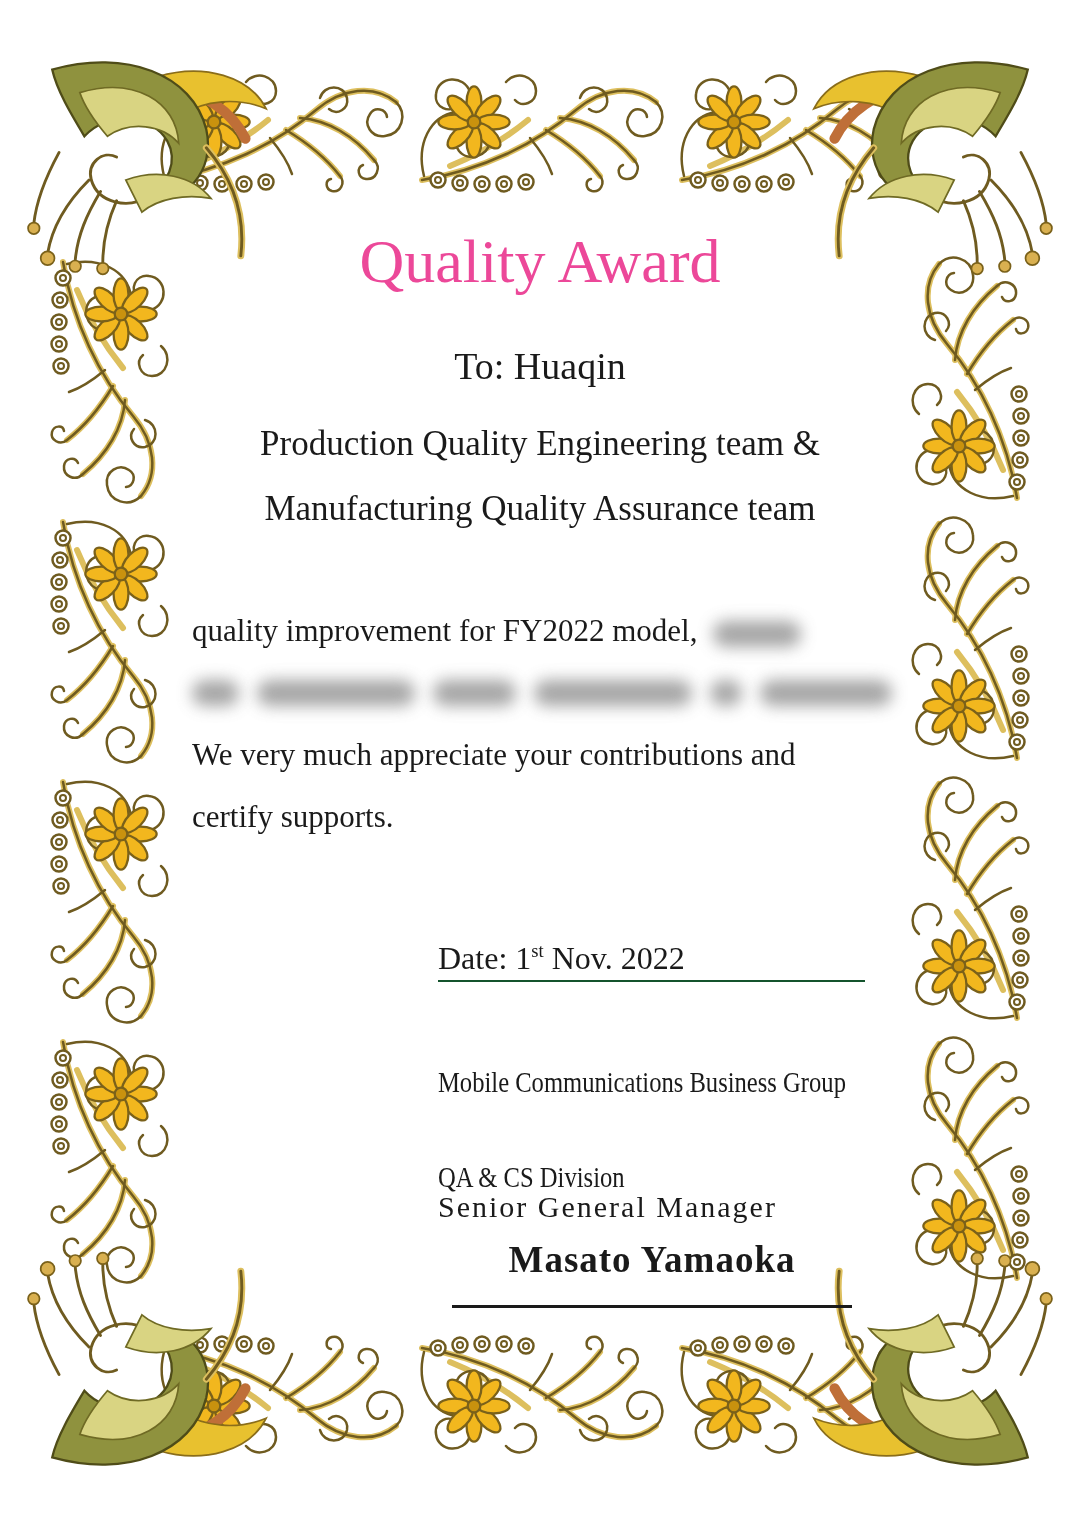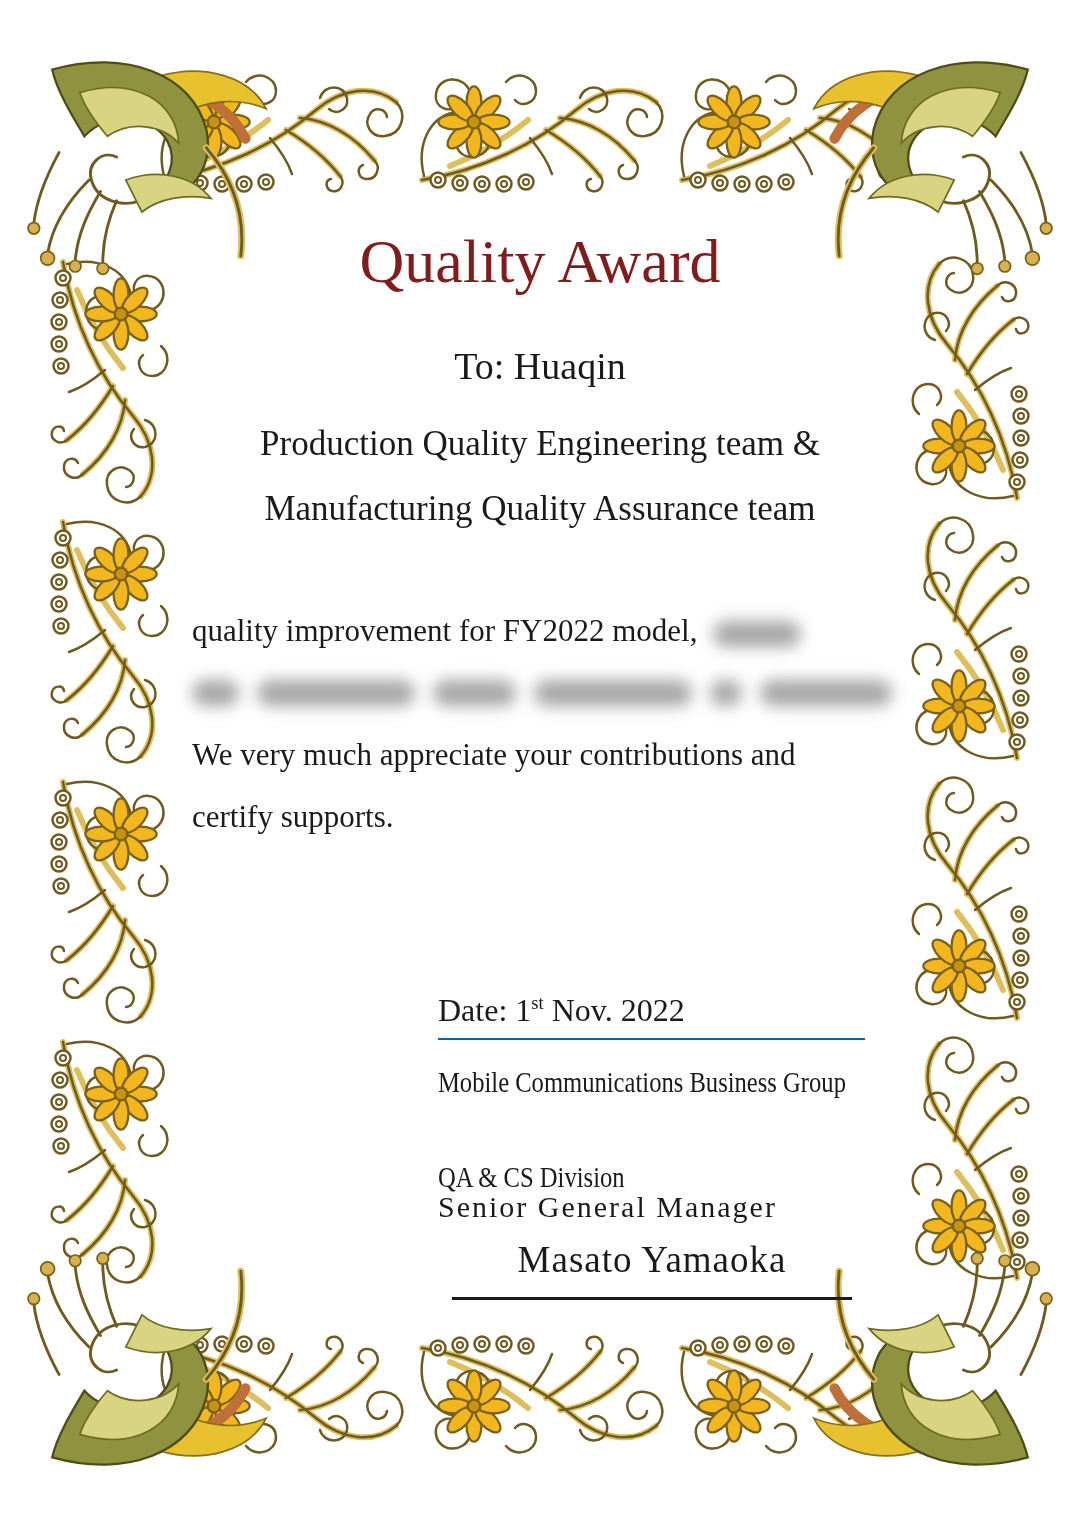--- a/index.html
+++ b/index.html
@@ -18,45 +18,45 @@
   .leafL{fill:var(--leaf_light,#d9d482);stroke:#6f6a24;stroke-width:1.5;}
   .yleaf{fill:#e8c12f;stroke:#8a6d1a;stroke-width:1.5;}
   .orange{fill:none;stroke:var(--accent_orange,#bf6f38);stroke-width:9;stroke-linecap:round;}
   .dot{fill:#d9b050;stroke:#7a611a;stroke-width:1.5;}
   #border-svg{position:absolute;left:0;top:0;z-index:1;}
 
   
   .layer{position:absolute;left:0;top:0;width:100%;height:100%;z-index:2;}
   .abs{position:absolute;}
   .centered{left:0;right:0;text-align:center;}
-  .title{top:224px;font-size:62px;line-height:1.2;color:#7f1d1d;}
+  .title{top:224px;font-size:62px;line-height:1.2;color:#ec4899;}
   .recipient{top:344px;font-size:38px;}
   .team1{top:424px;font-size:35px;font-family:Liberation Serif, serif;}
   .team2{top:489px;font-size:35px;}
   .bodyblock{left:192px;top:600px;width:700px;font-size:31px;}
   .bodyline{height:62px;line-height:62px;white-space:nowrap;}
   .blob{
     display:inline-block;background:#8f8f8f;border-radius:13px;height:26px;
     filter:blur(8px);opacity:.8;vertical-align:middle;
   }
   .blob-inline{width:88px;margin-left:16px;}
   .blobrow{display:flex;align-items:center;gap:18px;height:62px;}
   .dateline{
-    left:438px;top:990px;width:427px;font-size:32px;line-height:1.3;
-    padding-bottom:6px;border-bottom:2px solid #0369a1;white-space:pre;
+    left:438px;top:938px;width:427px;font-size:32px;line-height:1.3;
+    border-bottom:2px solid #14532d;white-space:pre;
   }
   .dateline sup{font-size:0.58em;vertical-align:super;letter-spacing:0;}
   .condensed{transform:scaleX(0.82);transform-origin:left center;white-space:nowrap;}
   .sig-company{left:438px;top:1002px;font-size:30px;}
   .sig-group{left:438px;top:1065px;font-size:30px;}
   .sig-division{left:438px;top:1128px;font-size:30px;margin-top:32px;}
   .sig-role{left:438px;top:1190px;font-size:30px;letter-spacing:2px;white-space:nowrap;}
   .sig-name{
     left:452px;top:1238px;width:400px;text-align:center;font-size:37px;
-    letter-spacing:1px;padding-bottom:16px;border-bottom:3px solid #1a1a1a;white-space:nowrap;
+    letter-spacing:1px;padding-bottom:24px;border-bottom:3px solid #1a1a1a;white-space:nowrap;font-weight:bold;
   }
 </style>
 </head>
 <body>
 
 <svg id="border-svg" width="1080" height="1527" viewBox="0 0 1080 1527" aria-hidden="true">
   <defs>
 
     <g id="flower">
       <ellipse class="petal" cx="0" cy="-17" rx="6.5" ry="14"></ellipse>

